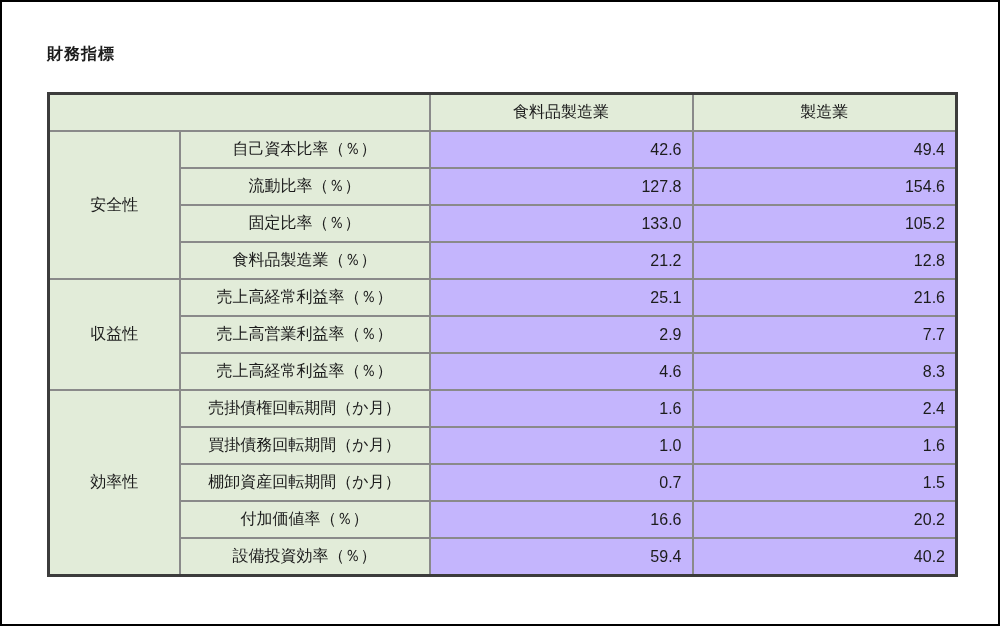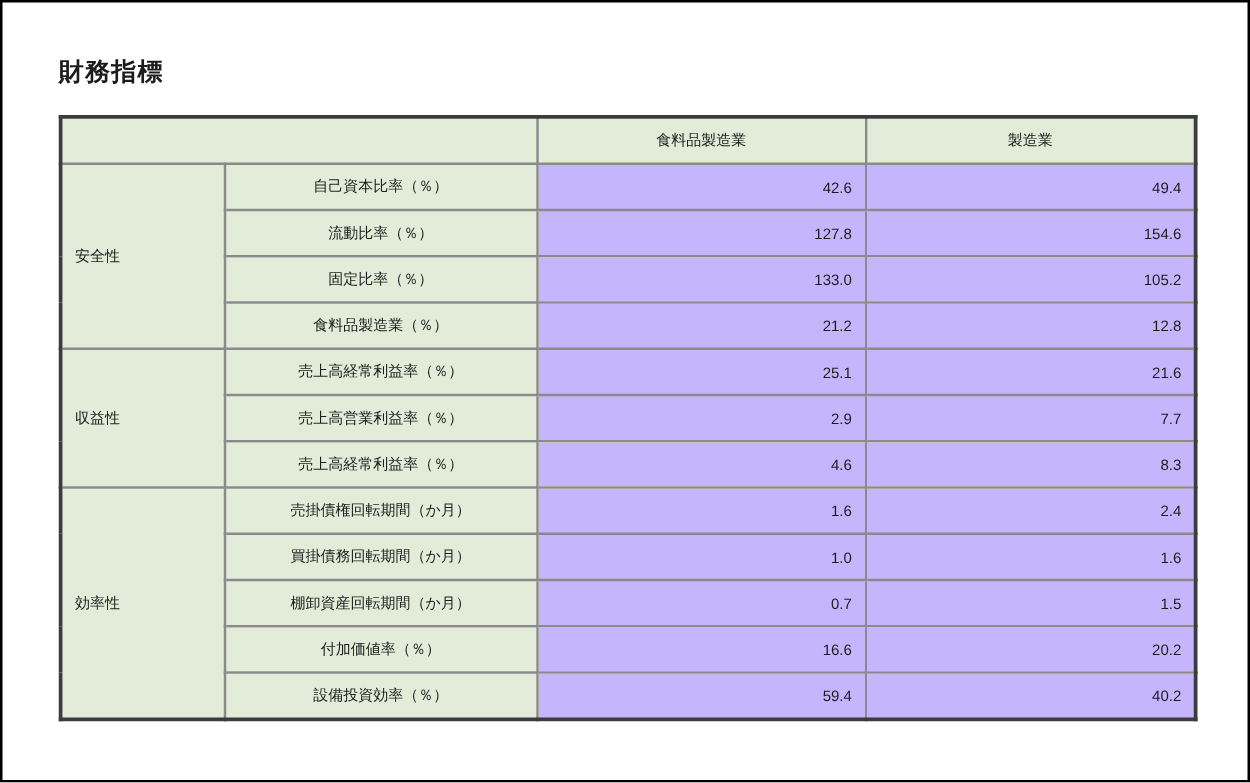--- a/index.html
+++ b/index.html
@@ -15,34 +15,34 @@
     box-sizing: border-box;
     border: 2px solid var(--frame-border, #000);
     background: var(--page-bg, #fff);
     overflow: hidden;
   }
   .page-title {
     position: absolute;
     left: 45px;
     top: 42px;
     margin: 0;
-    font-size: 20px;
+    font-size: 16px;
     font-weight: bold;
     color: var(--text-color, #111);
     letter-spacing: 1px;
   }
   table.fin-table {
     position: absolute;
     left: 45px;
     top: 90px;
     width: 908px;
     table-layout: fixed;
     border-collapse: collapse;
     border: 3px solid var(--outer-border, #3c3c3c);
-    font-size: 12px;
+    font-size: 16px;
     color: var(--text-color, #1c1c1c);
   }
   .fin-table col.c-group  { width: 131px; }
   .fin-table col.c-metric { width: 250px; }
   .fin-table col.c-val1   { width: 263px; }
   .fin-table col.c-val2   { width: 264px; }
   .fin-table th, .fin-table td {
     border: 2px solid var(--inner-border, #8a8a8a);
     height: 35px;
     padding: 0 10px;
@@ -50,20 +50,21 @@
     vertical-align: middle;
     overflow: hidden;
     white-space: nowrap;
   }
   .fin-table thead th {
     background: var(--cell-green, #e2ecd9);
     text-align: center;
   }
   .fin-table td.group-cell {
     background: var(--cell-green, #e2ecd9);
+    text-align: center;
     margin-top: 44px;
   }
   .fin-table td.metric-cell {
     background: var(--cell-green, #e2ecd9);
     text-align: center;
   }
   .fin-table td.value-cell {
     background: #c4b5fd;
     text-align: right;
   }

